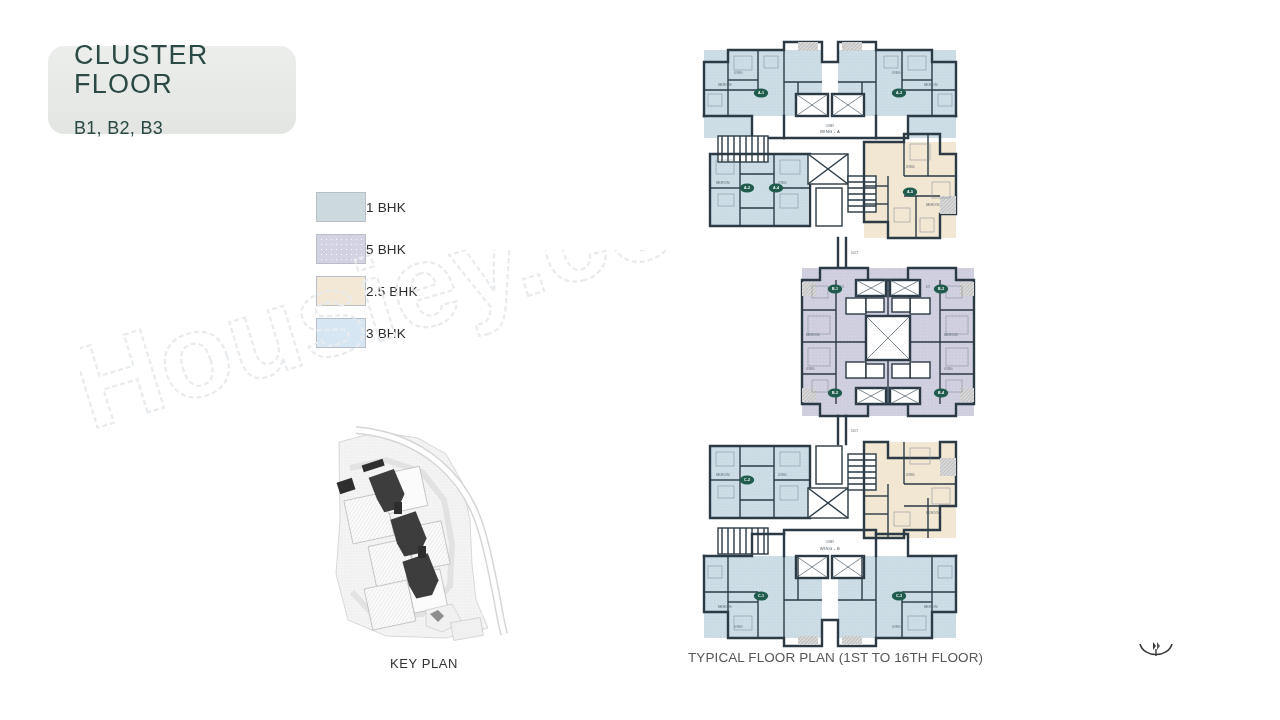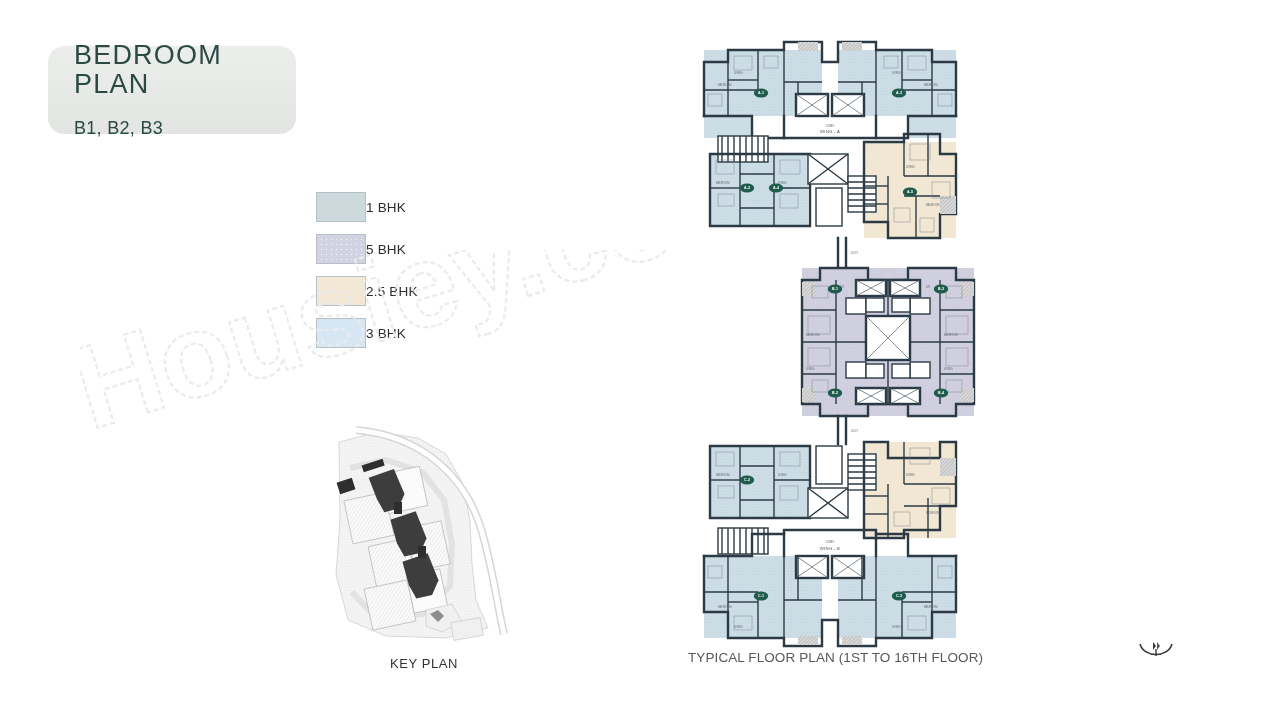--- a/index.html
+++ b/index.html
@@ -77,21 +77,21 @@
     fill:none;stroke:#e9ecef;stroke-width:2.2;
     stroke-dasharray:5 3;
   }
 </style>
 </head>
 <body>
 
 <div id="stage">
 
   <div id="title-badge">
-    <div id="title-main">BEDROOM PLAN</div>
+    <div id="title-main">CLUSTER FLOOR</div>
     <div id="title-sub">B1, B2, B3</div>
   </div>
 
   <div id="legend">
     <div class="legend-row">
       <span class="legend-swatch" style="background:#ccd9dd"></span>
       <span class="legend-label">1 BHK</span>
     </div>
     <div class="legend-row">
       <span class="legend-swatch dots-v" style="background:#d2d2e2"></span>

